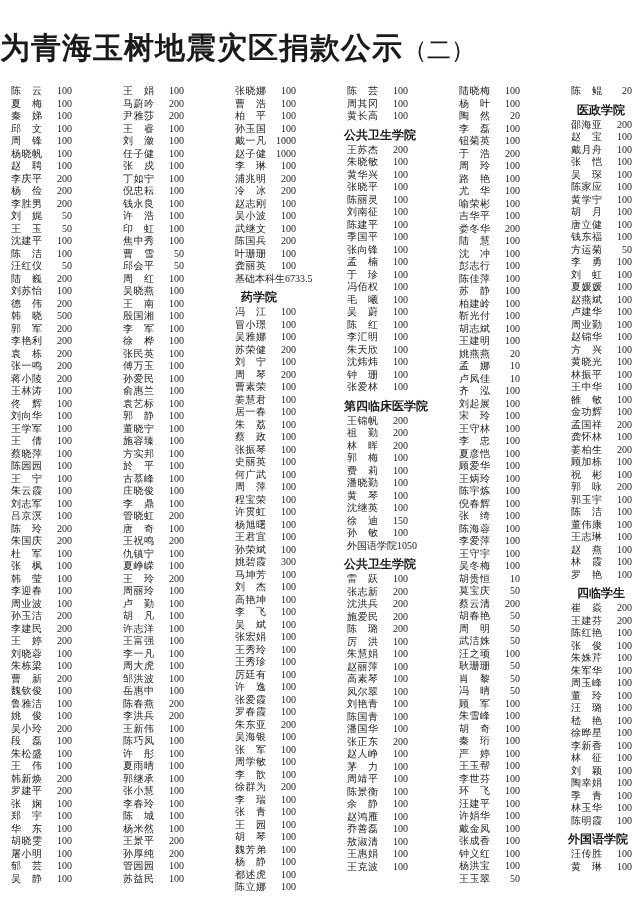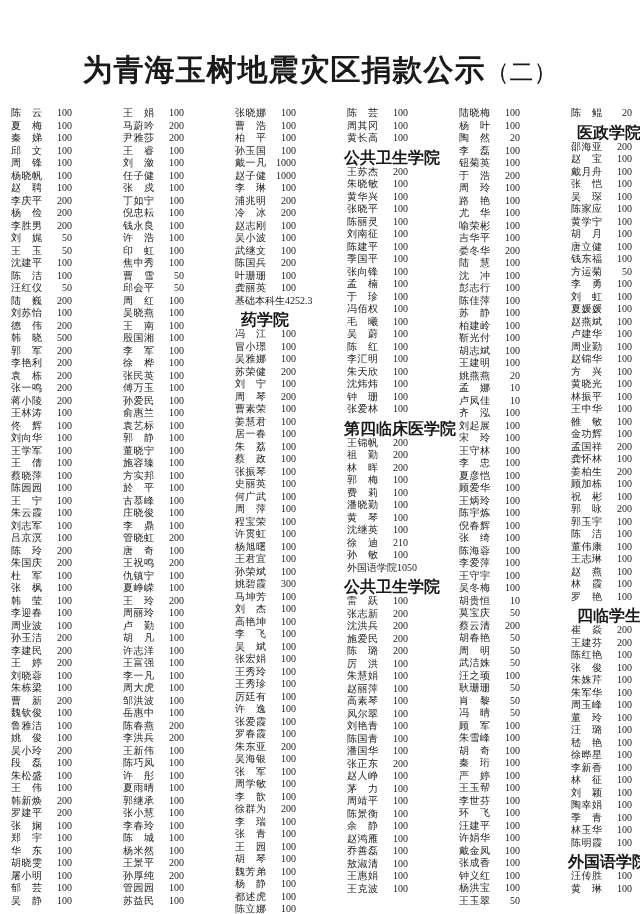--- a/index.html
+++ b/index.html
@@ -2,22 +2,21 @@
 <html><head>
 <meta charset="utf-8">
 <style>
   html,body{margin:0;padding:0;background:#ffffff;}
   body{
     width:640px;height:914px;overflow:hidden;
     font-family:"Liberation Serif","DejaVu Serif",serif;
     color:#1a1a1a;
   }
   .title{
-    margin:50px 0 0 0;
-    text-align:center;
+    margin:28px 0 0 0;
     font-size:30px;
     font-weight:bold;
     letter-spacing:1px;
     white-space:nowrap;
   }
   .title .suffix{
     font-size:24px;
     font-weight:normal;
     letter-spacing:0;
   }
@@ -52,21 +51,21 @@
     text-align:center;
     text-align-last:auto;
   }
   .amt{
     text-align:right;
     white-space:nowrap;
   }
   .sec{
     font-family:"Liberation Sans","DejaVu Sans",sans-serif;
     font-weight:bold;
-    font-size:16px;
+    font-size:12px;
     line-height:13px;
     margin:6px 0 2px 0;
     white-space:nowrap;
   }
   .sec.short{padding-left:9px;}
 </style>
 </head>
 <body>
 
 <h1 class="title"><span>为青海玉树地震灾区捐款公示</span><span class="suffix">（二）</span></h1>
@@ -644,21 +643,21 @@
       <div class="row">
         <span class="nm">叶珊珊</span>
         <span class="amt">100</span>
       </div>
       <div class="row">
         <span class="nm">龚丽英</span>
         <span class="amt">100</span>
       </div>
       <div class="row">
         <span class="nm wide">基础本科生</span>
-        <span class="amt">4252.3</span>
+        <span class="amt">6733.5</span>
       </div>
       <div class="sec short">药学院</div>
       <div class="row">
         <span class="nm">冯江</span>
         <span class="amt">100</span>
       </div>
       <div class="row">
         <span class="nm">冒小璟</span>
         <span class="amt">100</span>
       </div>
@@ -965,21 +964,21 @@
       <div class="row">
         <span class="nm">黄琴</span>
         <span class="amt">100</span>
       </div>
       <div class="row">
         <span class="nm">沈继英</span>
         <span class="amt">100</span>
       </div>
       <div class="row">
         <span class="nm">徐迪</span>
-        <span class="amt">210</span>
+        <span class="amt">150</span>
       </div>
       <div class="row">
         <span class="nm">孙敏</span>
         <span class="amt">100</span>
       </div>
       <div class="row">
         <span class="nm wide">外国语学院</span>
         <span class="amt">1050</span>
       </div>
       <div class="sec">公共卫生学院</div>

